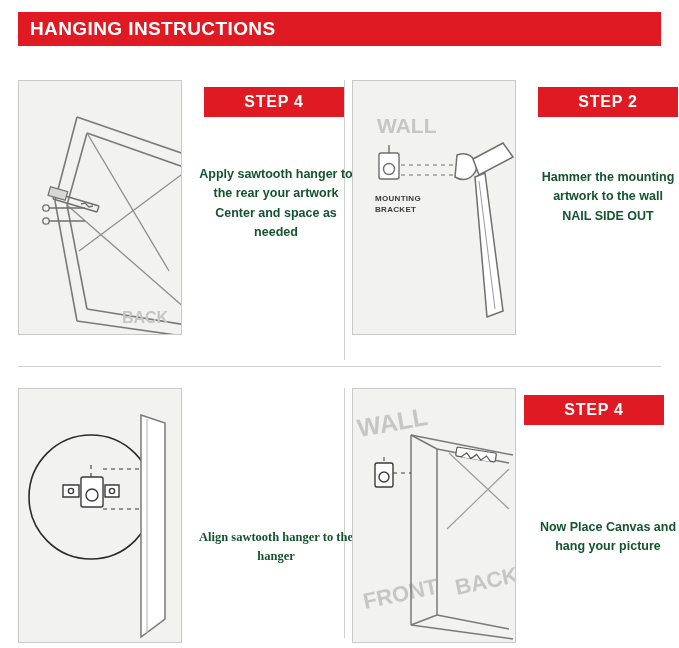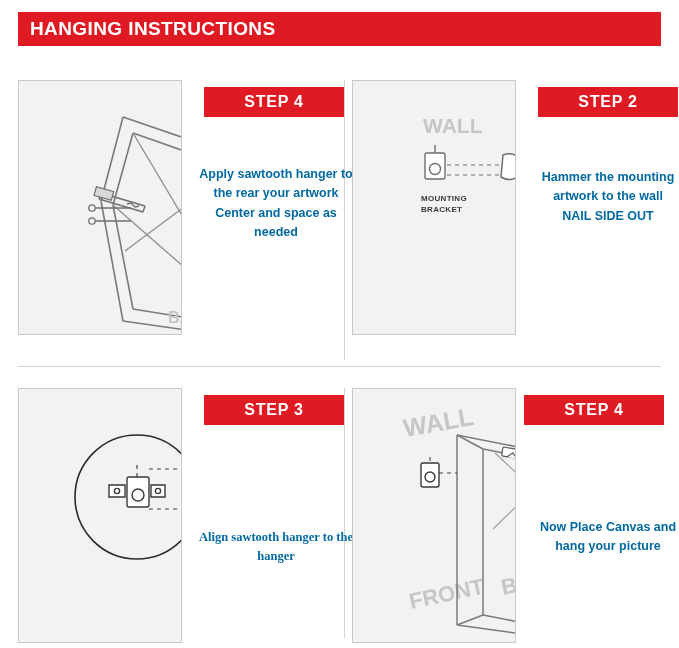--- a/index.html
+++ b/index.html
@@ -61,21 +61,20 @@
   .illus {
     position: absolute;
     left: 0;
     top: 0;
     width: 164px;
     height: 255px;
     background: #f2f2f0;
     border: 1px solid #c9c9c9;
     box-sizing: border-box;
     overflow: hidden;
-    padding-left: 46px;
   }
   .illus svg { display: block; }
 
   .step-label {
     position: absolute;
     background: #e01a22;
     color: #ffffff;
     font-size: 16px;
     font-weight: bold;
     letter-spacing: 0.8px;
@@ -85,21 +84,21 @@
     width: 140px;
     height: 30px;
   }
   .step-text {
     position: absolute;
     width: 160px;
     text-align: center;
     font-size: 12.5px;
     line-height: 1.55;
     font-weight: bold;
-    color: #0369a1;
+    color: #14532d;
   }
 
   
   #cell1 { left: 18px; top: 80px; width: 320px; height: 260px; }
   #cell1 .step-label { left: 186px; top: 7px; }
   #cell1 .step-text  { left: 178px; top: 165px; }
 
   #cell2 { left: 352px; top: 80px; width: 320px; height: 260px; }
   #cell2 .step-label { left: 186px; top: 7px; }
   #cell2 .step-text  { left: 176px; top: 168px; }
@@ -245,21 +244,20 @@
           <path d="M86 96 L100 96 L100 108 L86 108 Z"></path>
           <circle cx="93" cy="102" r="2.6"></circle>
         </g>
         <g stroke="#3a3a3a" stroke-width="1.1" stroke-dasharray="4 4" fill="none">
           <path d="M72 76 L72 88"></path>
           <path d="M84 80 L124 80"></path>
           <path d="M84 120 L124 120"></path>
         </g>
       </svg>
     </div>
-    <div class="step-label">STEP 3</div>
     <div class="step-text">Align sawtooth hanger to the hanger</div>
   </div>
 
   <div class="cell" id="cell4">
     <div class="illus">
       <svg width="164" height="255" viewBox="0 0 164 255" xmlns="http://www.w3.org/2000/svg">
         <text class="ghost-word" x="6" y="48" font-size="25" transform="rotate(-10 6 48)">WALL</text>
         <text class="ghost-word" x="12" y="220" font-size="22" transform="rotate(-12 12 220)">FRONT</text>
         <text class="ghost-word" x="104" y="206" font-size="22" transform="rotate(-12 104 206)">BACK</text>
 

